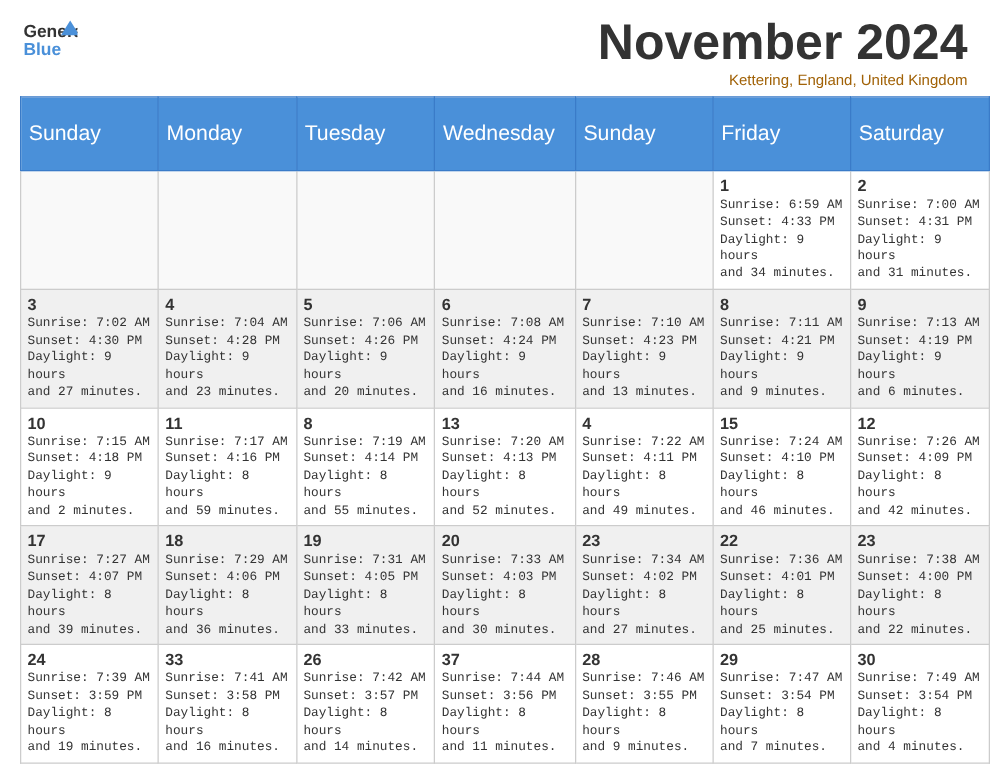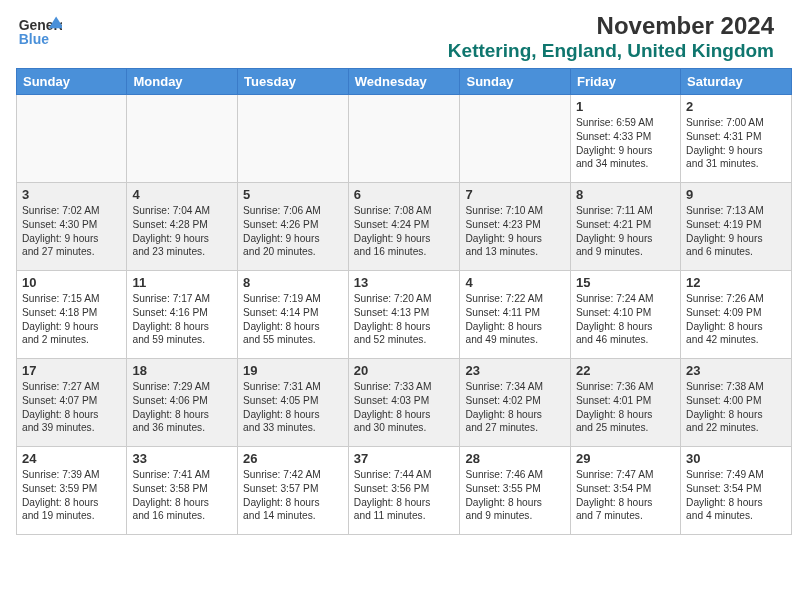--- a/index.html
+++ b/index.html
@@ -3,52 +3,52 @@
   <meta charset="utf-8">
   <style>
     * { box-sizing: border-box; margin: 0; padding: 0; }
     body { font-family: Arial, sans-serif; background: #fff; width: 792px; height: 612px; overflow: hidden; }
     
     .header { display: flex; align-items: flex-start; justify-content: space-between; padding: 12px 18px 6px 18px; }
     
     .logo-container { display: flex; align-items: center; gap: 4px; }
     
     .title-block { text-align: right; }
-    .main-title { font-size: 24px; font-weight: bold; color: #333; }
-    .subtitle { font-size: 19px; color: #0f766e; font-weight: bold; }
+    .main-title { font-size: 40px; font-weight: bold; color: #333; }
+    .subtitle { font-size: 12px; color: #a16207; }
     
     .calendar { width: 100%; border-collapse: collapse; margin: 0 8px; }
     .calendar-wrapper { padding: 0 8px; }
     
     .calendar th {
       background: #4a90d9;
       color: #fff;
-      font-size: 13px;
-      font-weight: bold;
-      padding: 5px 6px;
+      font-size: 17px;
+      font-weight: normal;
+      padding: 19px 6px;
       text-align: left;
       border: 1px solid #3a7bc8;
     }
     
     .calendar td {
       border: 1px solid #ccc;
       vertical-align: top;
       padding: 4px 5px;
       font-size: 10.5px;
       color: #333;
       width: 113px;
       height: 88px;
       background: #fff;
     }
     
     .calendar td.empty { background: #f9f9f9; }
     .calendar td.shaded { background: #f0f0f0; }
     
     .day-num { font-size: 13px; font-weight: bold; display: block; margin-bottom: 2px; }
-    .day-info { font-size: 10.2px; line-height: 1.35; color: #333; }
+    .day-info { font-size: 10.2px; line-height: 1.35; color: #333; font-family: Liberation Mono, monospace; }
   </style>
 </head>
 <body>
 
 <div style="padding: 0;">
 
   <div class="header">
     <div class="logo-container">
   <div style="display:flex; align-items:flex-start; gap:0;">
     <div style="position:relative; width:44px; height:44px;">

